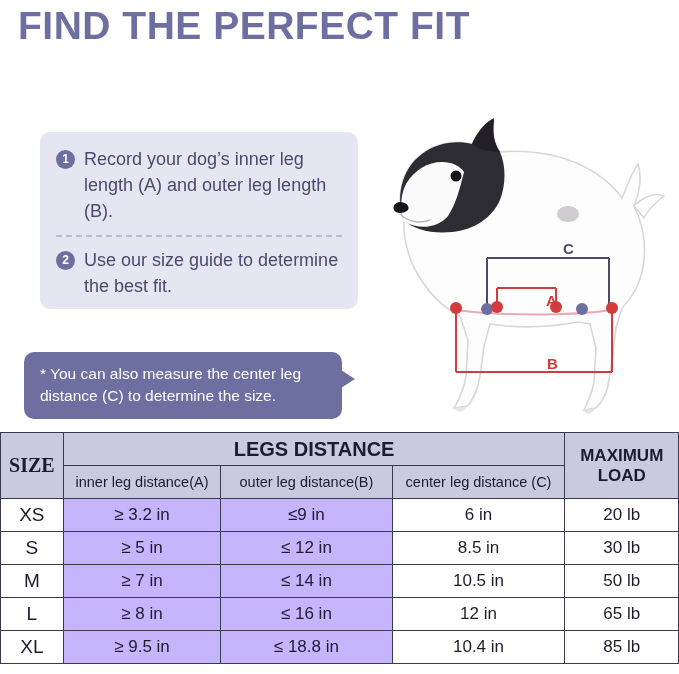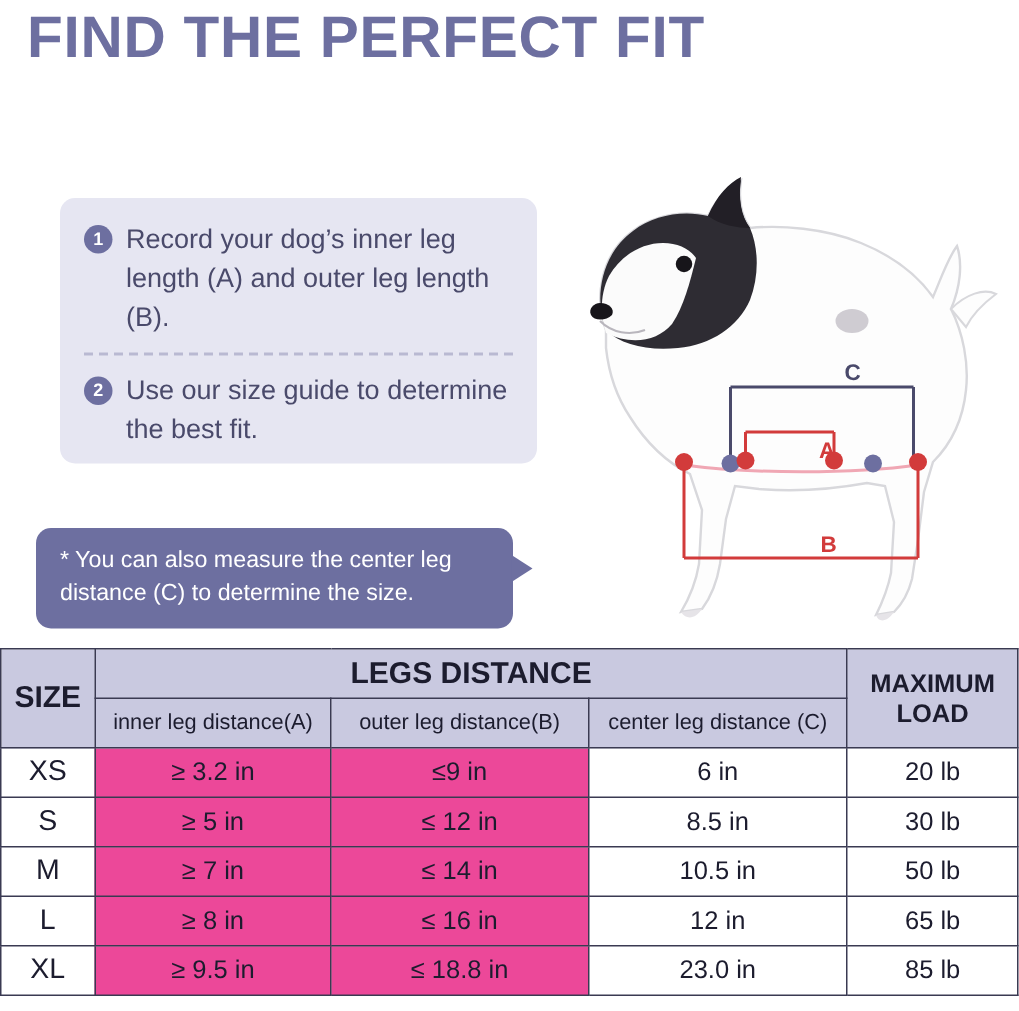--- a/index.html
+++ b/index.html
@@ -149,30 +149,31 @@
     font-weight: normal;
     font-size: 14.5px;
     color: #1c1c2e;
     height: 30px;
   }
   th.size-cell {
     background: #c9c9e0;
     font-weight: bold;
     font-size: 20px;
     width: 62px;
+    font-family: Liberation Serif, serif;
   }
   th.maxload-cell {
     background: #c9c9e0;
     font-weight: bold;
     font-size: 17px;
     line-height: 20px;
     width: 113px;
   }
   td.size-name { font-size: 19px; width: 62px; }
-  td.hl { background: #ec4899; }
+  td.hl { background: #c4b5fd; }
   td.plain { background: #ffffff; }
   .col-a { width: 158px; margin-left: 44px; }
   .col-b { width: 172px; }
   .col-c { width: 174px; }
 </style>
 </head>
 <body>
 
 <div class="page">
 
@@ -288,19 +289,19 @@
         <td class="size-name">L</td>
         <td class="hl">≥ 8 in</td>
         <td class="hl">≤ 16 in</td>
         <td class="plain">12 in</td>
         <td class="plain">65 lb</td>
       </tr>
       <tr>
         <td class="size-name">XL</td>
         <td class="hl">≥ 9.5 in</td>
         <td class="hl">≤ 18.8 in</td>
-        <td class="plain">23.0 in</td>
+        <td class="plain">10.4 in</td>
         <td class="plain">85 lb</td>
       </tr>
     </tbody>
   </table>
 
 </div>
 
 </body></html>

